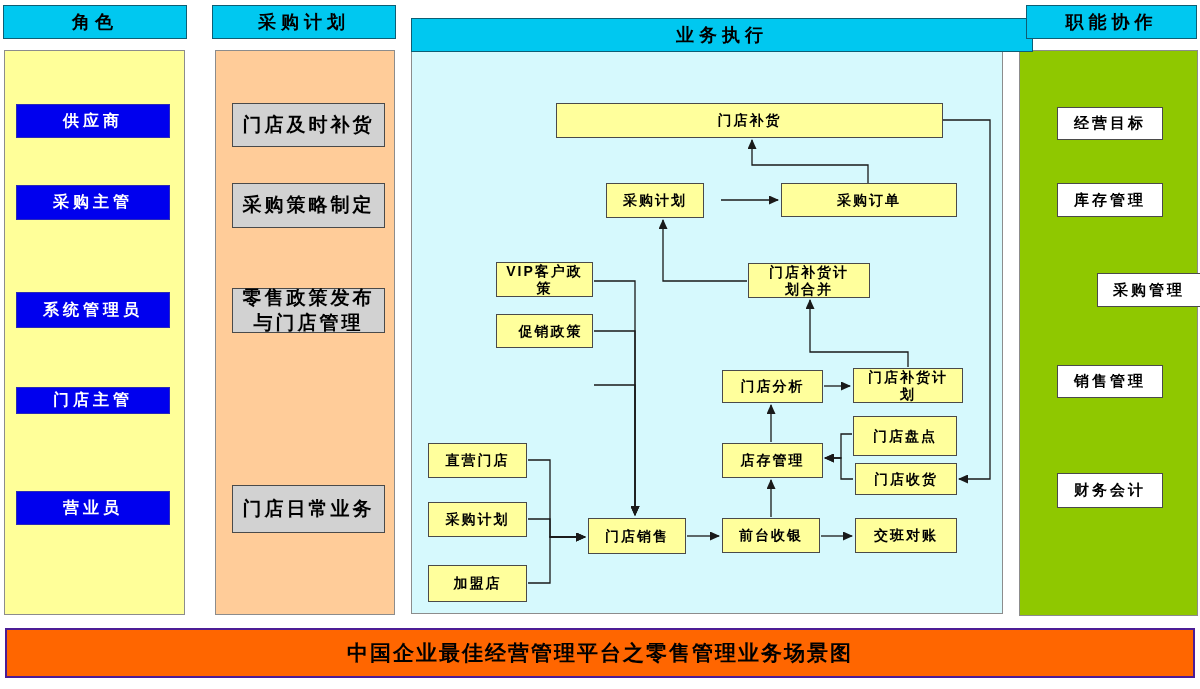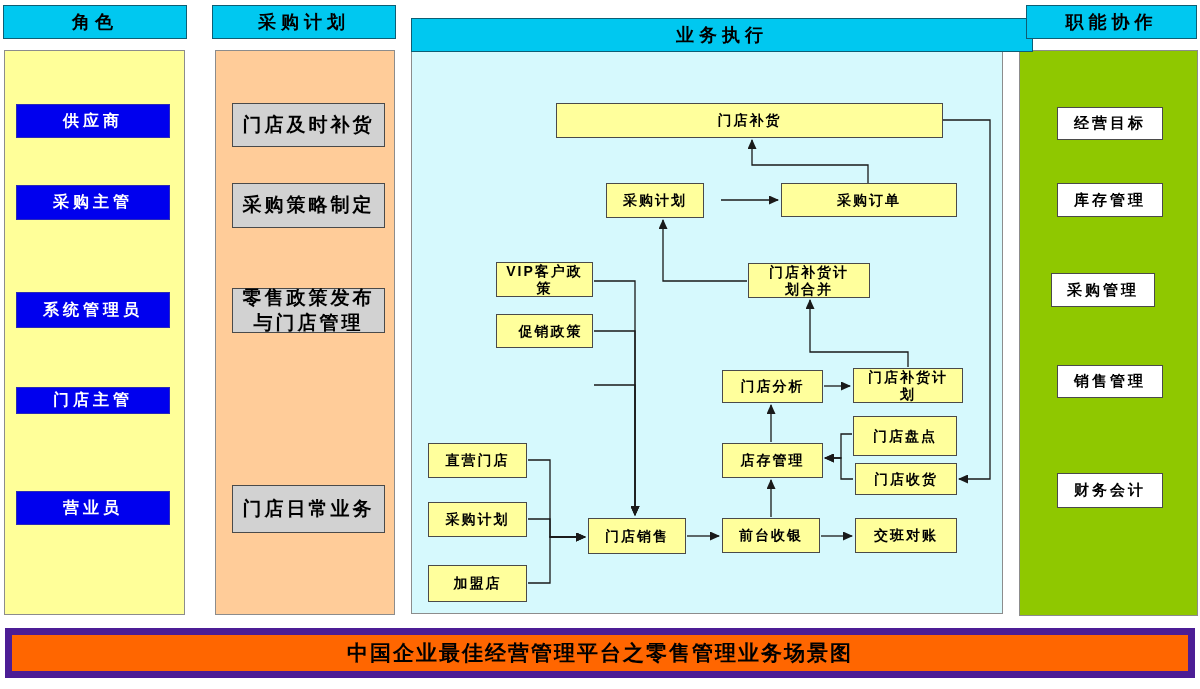--- a/index.html
+++ b/index.html
@@ -22,21 +22,21 @@
     position:absolute;box-sizing:border-box;z-index:3;
     display:flex;align-items:center;justify-content:center;
     text-align:center;font-weight:bold;white-space:pre-line;
   }
   .role-box{background:var(--role-box,#0000EE);color:#fff;font-size:16px;letter-spacing:4px;border:1px solid #2A2AB8;}
   .strategy-box{background:var(--strategy-box,#D2D2D2);color:#000;font-size:19px;letter-spacing:3px;border:1px solid #4A4A4A;line-height:1.3;}
   .node-box{background:var(--node-box,#FFFF9C);color:#000;font-size:14px;letter-spacing:2px;border:1px solid #4A4A4A;line-height:1.2;}
   .function-box{background:var(--function-box,#FFFFFF);color:#000;font-size:15px;letter-spacing:3px;border:1px solid #4A4A4A;}
   #footer-banner{
     position:absolute;box-sizing:border-box;z-index:3;
-    background:var(--footer-bg,#FF6600);border:7px solid #4c1d95;
+    background:var(--footer-bg,#FF6600);border:2px solid #4c1d95;
     display:flex;align-items:center;justify-content:center;
     font-size:21px;font-weight:bold;letter-spacing:2px;
   }
   #edge-svg{position:absolute;left:0;top:0;z-index:2;pointer-events:none;}
 </style>
 </head>
 <body>
 
 <div id="page" style="--header-bg: #00C8F0; --roles-panel: #FFFF99; --strategy-panel: #FFCC99; --execution-panel: #D6F9FD; --functions-panel: #8FC800; --role-box: #0000EE; --strategy-box: #D2D2D2; --node-box: #FFFF9C; --function-box: #FFFFFF; --footer-bg: #FF6600; --line: #1A1A1A;">
   <div class="header" id="hdr-roles" style="left: 3px; top: 5px; width: 184px; height: 34px;">角色</div>
@@ -101,16 +101,16 @@
     <div class="box node-box" style="left: 853px; top: 416px; width: 104px; height: 40px;">门店盘点</div>
     <div class="box node-box" style="left: 855px; top: 463px; width: 102px; height: 32px;">门店收货</div>
     <div class="box node-box" style="left: 428px; top: 443px; width: 99px; height: 35px;">直营门店</div>
     <div class="box node-box" style="left: 428px; top: 502px; width: 99px; height: 35px;">采购计划</div>
     <div class="box node-box" style="left: 428px; top: 565px; width: 99px; height: 37px;">加盟店</div>
     <div class="box node-box" style="left: 588px; top: 518px; width: 98px; height: 36px;">门店销售</div>
     <div class="box node-box" style="left: 722px; top: 518px; width: 98px; height: 35px;">前台收银</div>
     <div class="box node-box" style="left: 855px; top: 518px; width: 102px; height: 35px;">交班对账</div>
     <div class="box function-box" style="left: 1057px; top: 107px; width: 106px; height: 33px;">经营目标</div>
     <div class="box function-box" style="left: 1057px; top: 183px; width: 106px; height: 34px;">库存管理</div>
-    <div class="box function-box" style="left: 1051px; top: 273px; width: 104px; height: 34px; font-family: Liberation Serif, serif;">采购管理</div>
+    <div class="box function-box" style="left: 1097px; top: 273px; width: 104px; height: 34px; font-family: Liberation Serif, serif;">采购管理</div>
     <div class="box function-box" style="left: 1057px; top: 365px; width: 106px; height: 33px;">销售管理</div>
     <div class="box function-box" style="left: 1057px; top: 473px; width: 106px; height: 35px;">财务会计</div>
   </div>
 
 </body></html>

